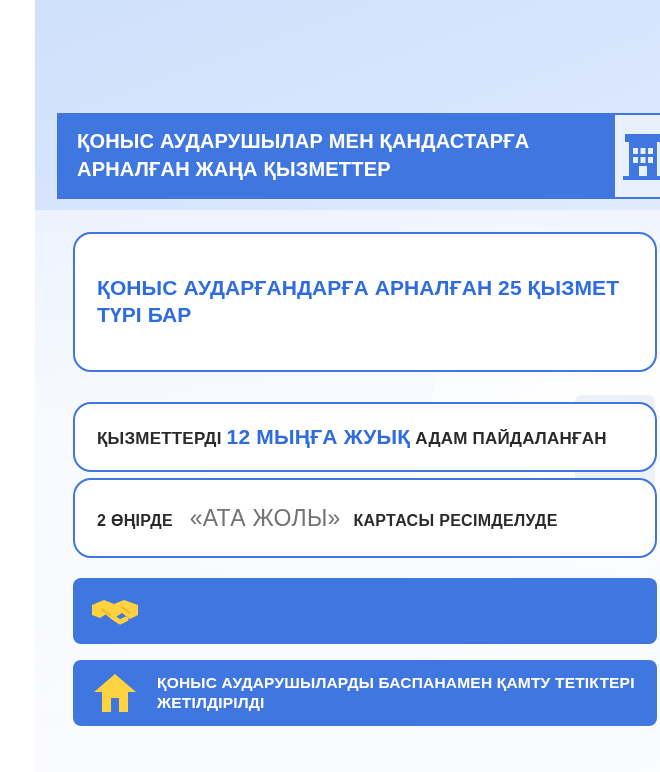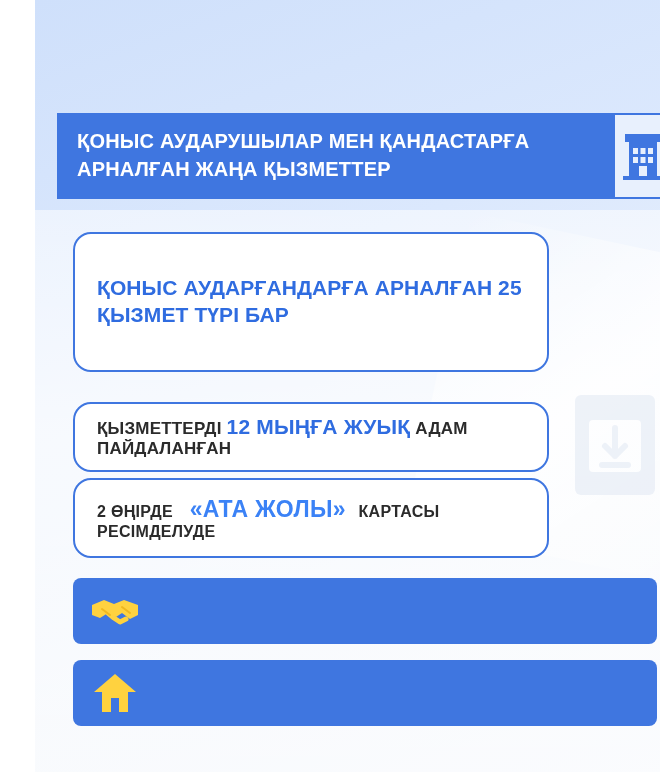--- a/index.html
+++ b/index.html
@@ -87,21 +87,21 @@
     box-sizing: border-box;
     display: flex;
     align-items: center;
     justify-content: center;
   }
 
   
   .card {
     position: absolute;
     left: 38px;
-    width: 476px;
+    width: 584px;
     background: #ffffff;
     border: 2px solid #3f76e0;
     border-radius: 18px;
     box-sizing: border-box;
     padding: 16px 22px;
     display: flex;
     flex-direction: column;
     justify-content: center;
   }
 
@@ -140,23 +140,23 @@
     font-weight: bold;
   }
 
   .card-3 .row {
     font-size: 16px;
     color: #2b2b2b;
     font-weight: bold;
     letter-spacing: 0.3px;
   }
   .card-3 .quoted {
-    color: #3b82f6;
+    color: #737373;
     font-size: 23px;
-    font-weight: bold;
+    font-weight: normal;
     padding: 0 8px;
   }
   .card-3 .pre { padding-right: 4px; }
 
   
   .barrow {
     position: absolute;
     left: 38px;
     width: 584px;
     height: 66px;
@@ -252,15 +252,16 @@
     </div>
   </div>
 
   <div class="barrow bar-2">
     <div class="bar-icon">
       <svg width="46" height="42" viewBox="0 0 46 42">
         <path d="M23 2 L44 20 L36 20 L36 40 L10 40 L10 20 L2 20 Z" fill="#ffd23f"></path>
         <rect x="19" y="26" width="8" height="14" fill="#3f76e0"></rect>
       </svg>
     </div>
+    <div class="bar-text">ҚОНЫС АУДАРУШЫЛАРДЫ БАСПАНАМЕН ҚАМТУ ТЕТІКТЕРІ ЖЕТІЛДІРІЛДІ</div>
   </div>
 
 </div>
 
 </body></html>

